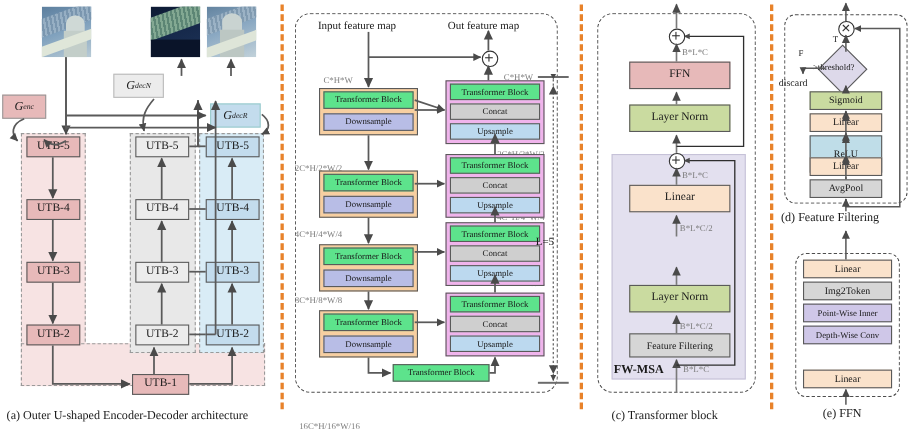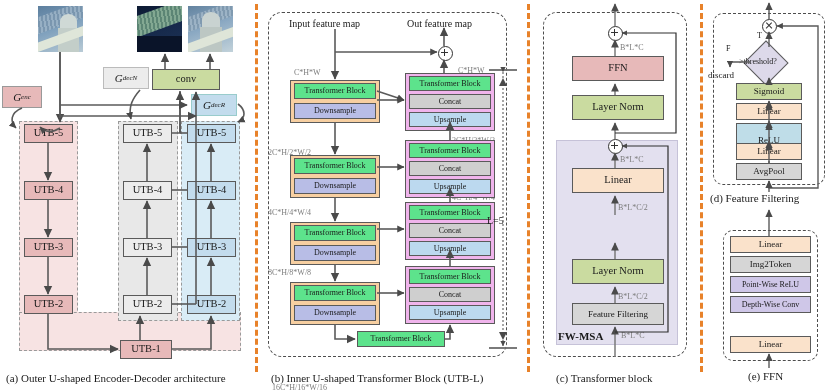--- a/index.html
+++ b/index.html
@@ -128,21 +128,20 @@
   </div>
   <div class="gtag f-grey" style="left:103px;top:67px;width:46px;height:22px;border:1px solid #bbb;">
     <span>G</span>
       <span style="font-size:7px;vertical-align:sub;">decN</span>
   </div>
   <div class="gtag f-blue" style="left:191px;top:94px;width:46px;height:22px;border:1px solid #9cc;">
     <span>G</span>
       <span style="font-size:7px;vertical-align:sub;">decR</span>
   </div>
 
-  <div class="box f-green" style="left:152px;top:69px;width:68px;height:21px;">conv</div>
 
   <div class="box f-pink" style="left:24px;top:124px;width:49px;height:19px;">UTB-5</div>
   <div class="box f-pink" style="left:24px;top:181px;width:49px;height:19px;">UTB-4</div>
   <div class="box f-pink" style="left:24px;top:238px;width:49px;height:19px;">UTB-3</div>
   <div class="box f-pink" style="left:24px;top:295px;width:49px;height:19px;">UTB-2</div>
 
   <div class="box f-grey" style="left:123px;top:124px;width:49px;height:19px;">UTB-5</div>
   <div class="box f-grey" style="left:123px;top:181px;width:49px;height:19px;">UTB-4</div>
   <div class="box f-grey" style="left:123px;top:238px;width:49px;height:19px;">UTB-3</div>
   <div class="box f-grey" style="left:123px;top:295px;width:49px;height:19px;">UTB-2</div>
@@ -248,26 +247,25 @@
   <div class="box f-sig sm" style="left:736px;top:83px;width:66px;height:17px;">Sigmoid</div>
   <div class="box f-lin sm" style="left:736px;top:103px;width:66px;height:17px;">Linear</div>
   <div class="box f-relu sm" style="left:736px;top:123px;width:66px;height:34px;">ReLU</div>
   <div class="box f-lin sm" style="left:736px;top:143px;width:66px;height:17px;">Linear</div>
   <div class="box f-avg sm" style="left:736px;top:163px;width:66px;height:17px;">AvgPool</div>
 
   <div class="dashpanel sq" style="left:723px;top:230px;width:95px;height:131px;"></div>
 
   <div class="box f-lin sm" style="left:730px;top:236px;width:81px;height:17px;">Linear</div>
   <div class="box f-i2t sm" style="left:730px;top:256px;width:81px;height:17px;">Img2Token</div>
-  <div class="box f-pwc xs" style="left:730px;top:276px;width:81px;height:17px;">Point-Wise ReLU</div>
+  <div class="box f-pwc xs" style="left:730px;top:276px;width:81px;height:17px;">Point-Wise Inner</div>
   <div class="box f-pwc xs" style="left:730px;top:296px;width:81px;height:17px;">Depth-Wise Conv</div>
   <div class="box f-lin sm" style="left:730px;top:336px;width:81px;height:17px;">Linear</div>
 
   <div class="cap" style="left:6px;top:372px;">(a) Outer U-shaped Encoder-Decoder architecture</div>
-  <div class="cap" style="left:271px;top:372px;">(b) Inner U-shaped Transformer Block (UTB-L)</div>
   <div class="cap" style="left:556px;top:372px;">(c) Transformer block</div>
   <div class="cap" style="left:710px;top:192px;">(d) Feature Filtering</div>
   <div class="cap" style="left:748px;top:370px;">(e) FFN</div>
 
   <svg class="ov" viewBox="0 0 831 390">
     <defs>
       <marker id="ah" markerWidth="6" markerHeight="6" refX="5" refY="3" orient="auto" markerUnits="strokeWidth">
         <path d="M0,0.4 L5.5,3 L0,5.6 z" fill="#4a4a4a"></path>
       </marker>
       <marker id="ahs" markerWidth="5" markerHeight="5" refX="4.2" refY="2.5" orient="auto" markerUnits="strokeWidth">

